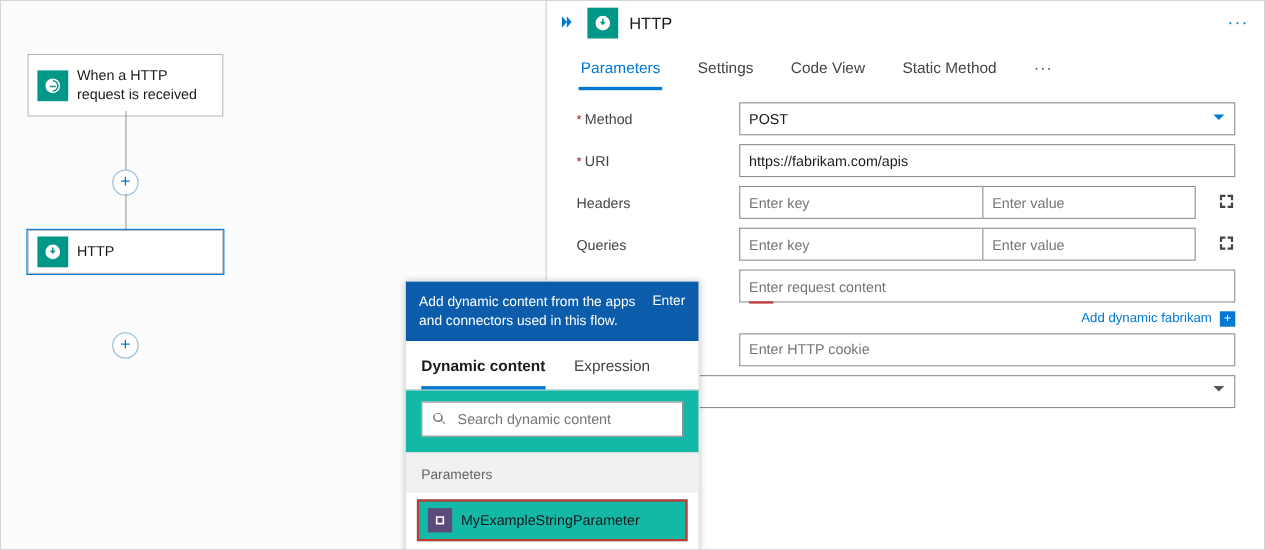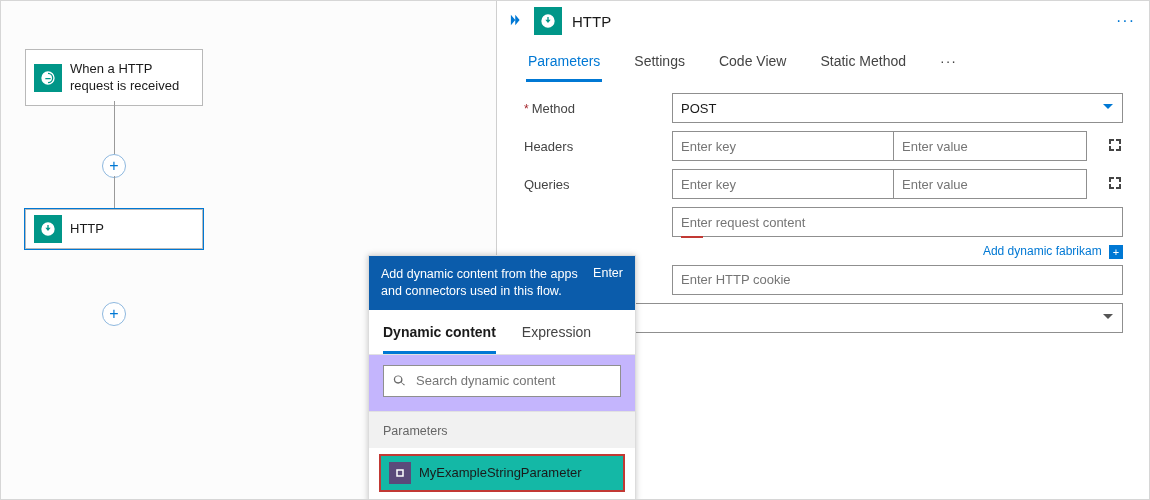--- a/index.html
+++ b/index.html
@@ -68,21 +68,21 @@
 
   
   .popover { position:absolute; left:367px; top:254px; width:268px; background:#fff; box-shadow:0 0 6px rgba(0,0,0,0.22); border:1px solid #dcdcdc; }
   .popover .hd { background:#0b5cab; color:#fff; padding:10px 12px; font-size:12.5px; display:flex; gap:10px; }
   .popover .hd .msg { flex:1; line-height:1.35; }
   .popover .hd .hide { cursor:pointer; }
   .pop-tabs { display:flex; gap:26px; padding:14px 14px 0; font-size:14px; }
   .pop-tab { padding:0 0 11px; border-bottom:3px solid transparent; cursor:pointer; color:#1a1a1a; font-weight:600; }
   .pop-tab.active { border-bottom-color:#0078d4; }
   .pop-tab.inactive { color:#444; font-weight:400;}
-  .pop-search-wrap { padding:10px 14px 14px; background:#c4b5fd; border-top:1px solid #e1e1e1; border-bottom:1px solid #e1e1e1;}
+  .pop-search-wrap { padding:10px 14px 14px; background:#14b8a6; border-top:1px solid #e1e1e1; border-bottom:1px solid #e1e1e1;}
   .pop-search { display:flex; align-items:center; border:1px solid #8f8f8f; background:#fff; height:32px; padding:0 8px; gap:8px; }
   .pop-search svg { fill:#666; }
   .pop-search input { border:none; outline:none; font-size:13px; flex:1; color:#666; background:transparent; }
   .pop-section-label { font-size:12.5px; color:#666; padding:12px 14px 10px; background:#f1f1f1;}
   .pop-item { margin:6px 10px 10px; border:2px solid #c23934; background:#14b8a6; padding:6px 8px; display:flex; align-items:center; gap:8px; cursor:pointer; }
   .pop-item .ico { width:22px; height:22px; background:#5b4a7a; display:flex; align-items:center; justify-content:center; }
   .pop-item .ico svg { fill:#fff; }
   .pop-item .txt { font-size:13px; color:#1a1a1a; }
 
   .chev { display:inline-block; }
@@ -151,20 +151,26 @@
           <span>POST</span>
           <span class="chev">
             <svg width="12" height="12" viewBox="0 0 12 12">
                 <path fill="#0078d4" d="M1 3l5 5 5-5z"></path>
               </svg>
           </span>
         </div>
       </div>
     </div>
 
+    <div class="row">
+      <div class="lbl req">URI</div>
+      <div class="field">
+        <input class="input val" value="https://fabrikam.com/apis" style="">
+      </div>
+    </div>
 
     <div class="row">
       <div class="lbl">Headers</div>
       <div class="kv-wrap">
         <input class="kv" placeholder="Enter key" style="">
         <input class="kv" placeholder="Enter value" style="">
       </div>
       <div class="kv-action">
         <svg width="16" height="16" viewBox="0 0 16 16">
             <path fill="#444" d="M2 2h5v2H4v3H2V2zm12 12h-5v-2h3v-3h2v5zM9 2h5v5h-2V4h-3V2zM2 9h2v3h3v2H2V9z"></path>

